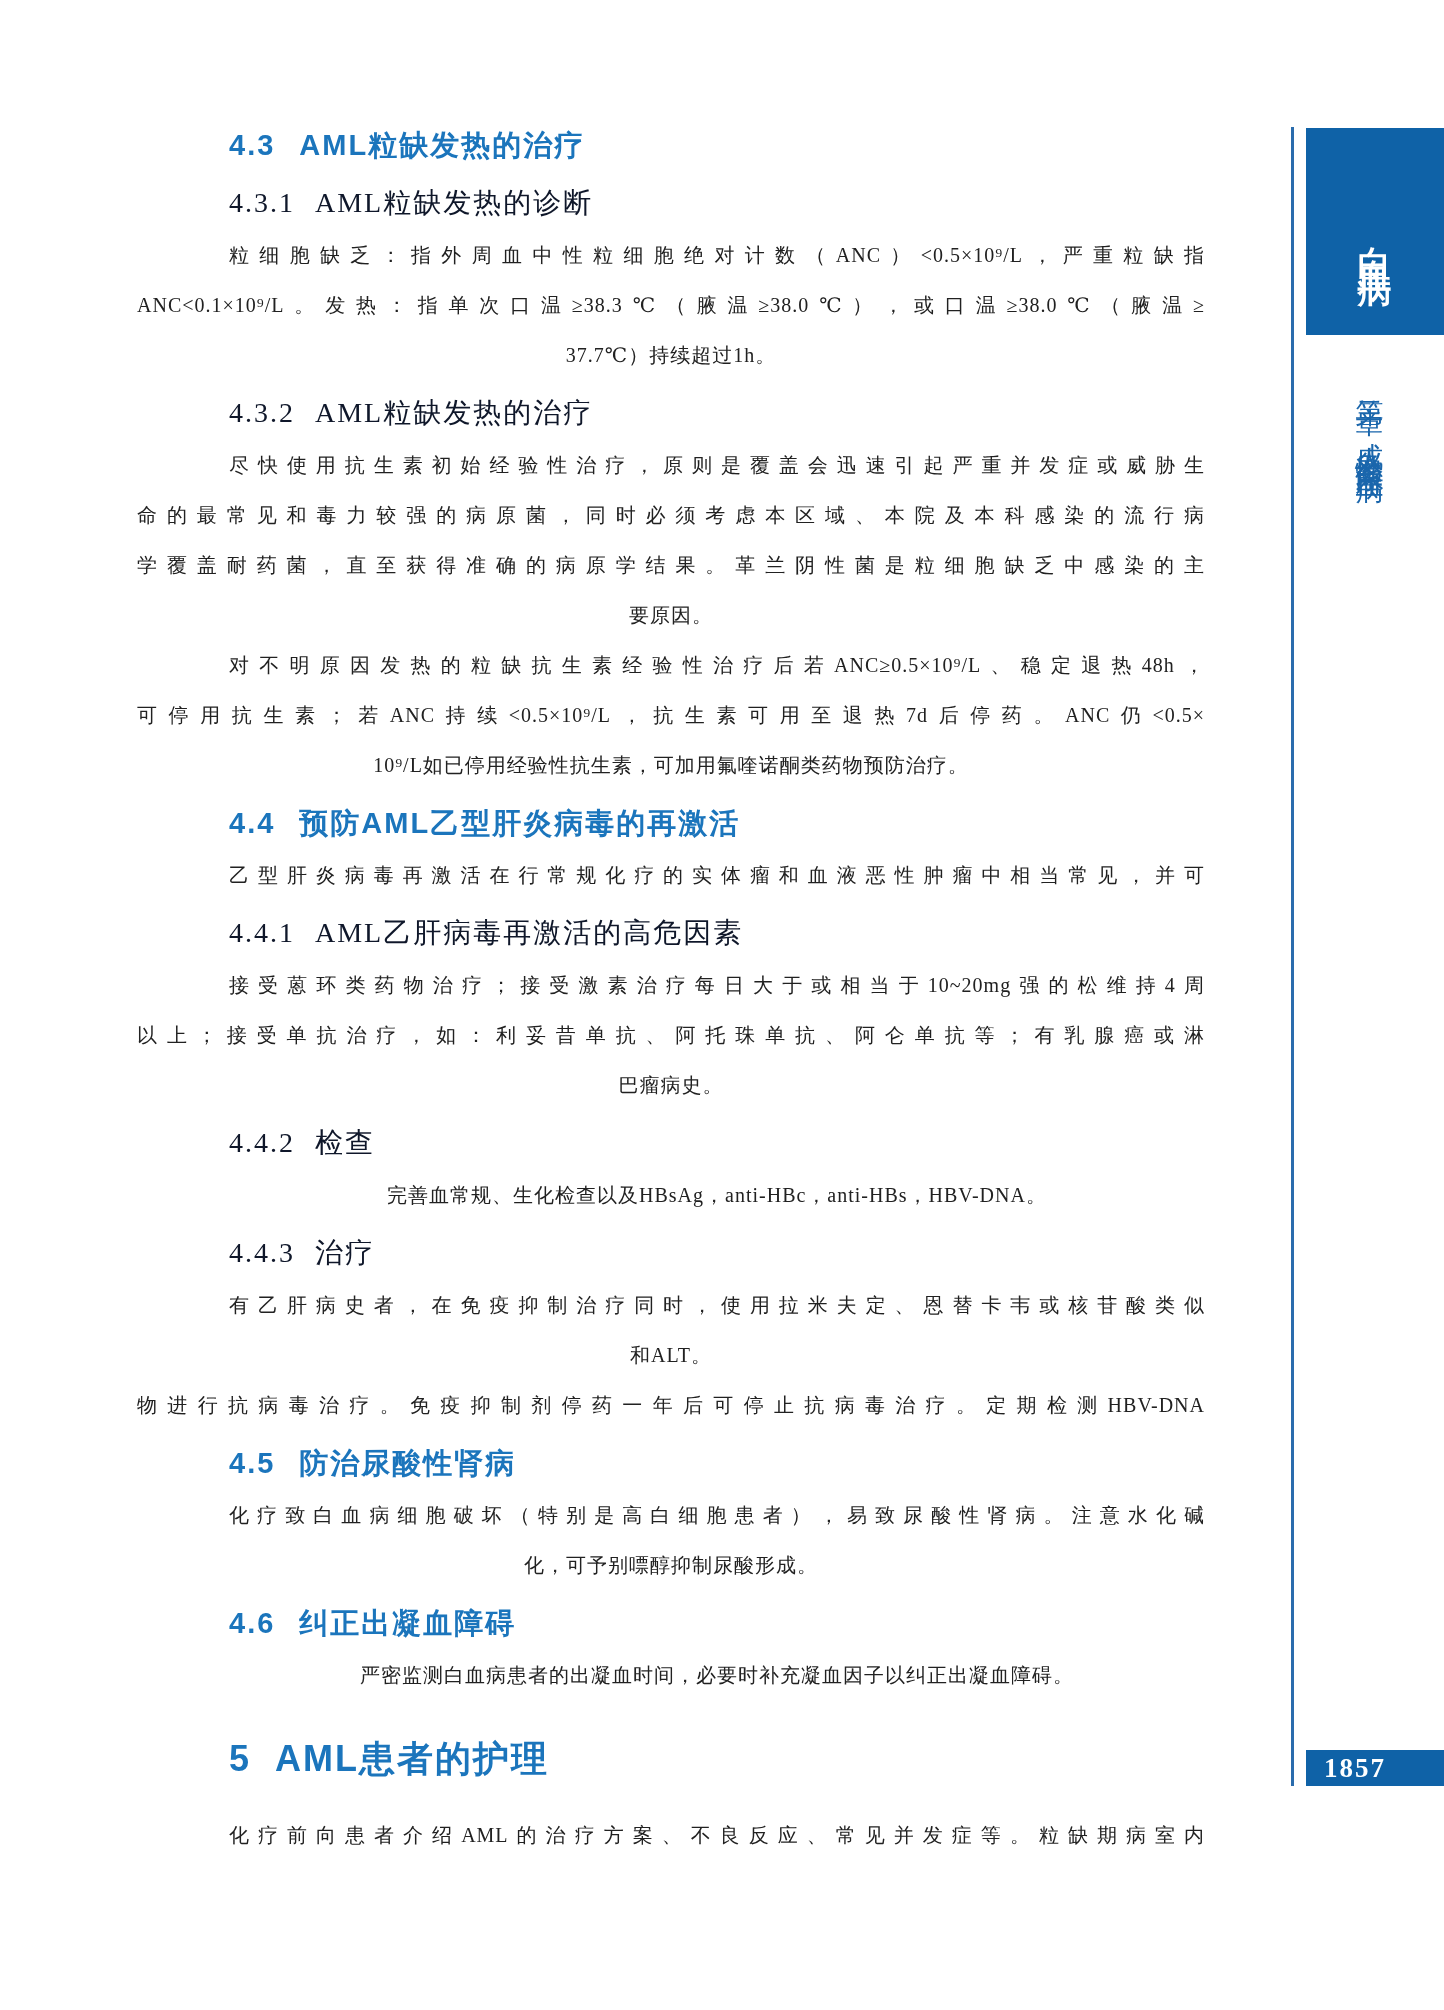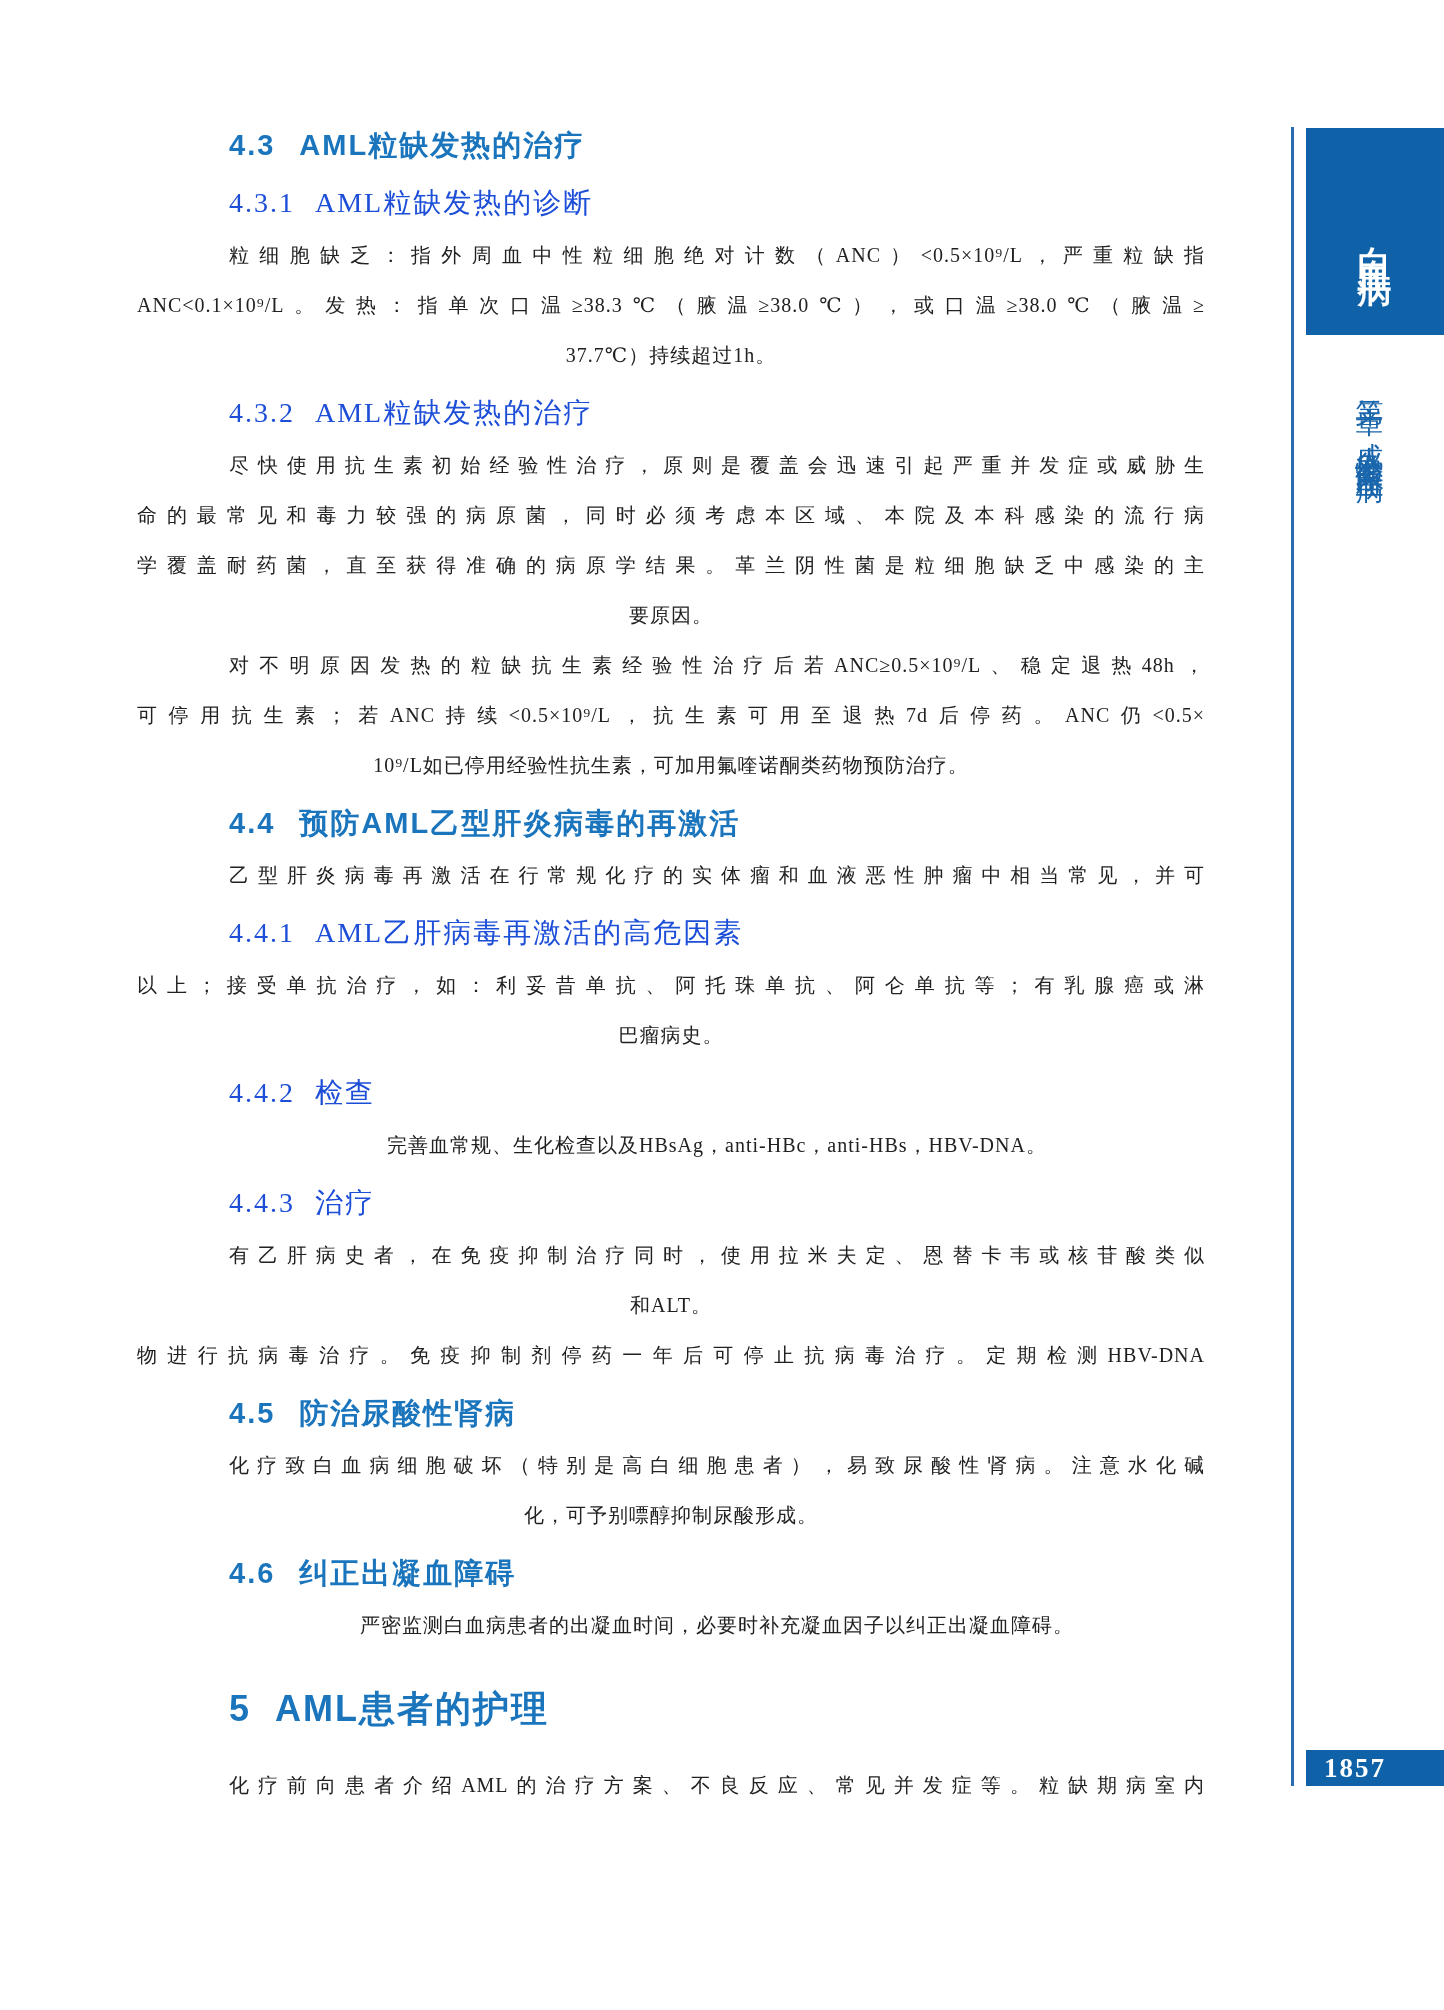--- a/index.html
+++ b/index.html
@@ -33,21 +33,21 @@
     font-family: "Liberation Sans", "DejaVu Sans", sans-serif;
     font-weight: 700;
     color: #1B75BC;
     padding-left: 92px;
     letter-spacing: 2px;
   }
   .blk-h2 { font-size: 29px; margin: 8px 0 2px 0; }
   .blk-h1 { font-size: 36px; margin: 34px 0 26px 0; }
   .blk-h3 {
     font-family: "Liberation Serif", "DejaVu Serif", serif;
-    color: #1d4ed8;
+    color: #0f172a;
     font-size: 28px;
     padding-left: 92px;
     margin: 8px 0 2px 0;
     letter-spacing: 2px;
   }
   .blk .num { margin-right: 24px; margin-top: 40px; }
   .blk-h3 .num { margin-right: 20px; }
 
   
   .sidebar-rule {
@@ -113,20 +113,21 @@
     <div class="blk blk-first">尽快使用抗生素初始经验性治疗，原则是覆盖会迅速引起严重并发症或威胁生</div>
     <div class="blk blk-mid">命的最常见和毒力较强的病原菌，同时必须考虑本区域、本院及本科感染的流行病</div>
     <div class="blk blk-mid">学覆盖耐药菌，直至获得准确的病原学结果。革兰阴性菌是粒细胞缺乏中感染的主</div>
     <div class="blk blk-last">要原因。</div>
     <div class="blk blk-first">对不明原因发热的粒缺抗生素经验性治疗后若ANC≥0.5×10⁹/L、稳定退热48h，</div>
     <div class="blk blk-mid">可停用抗生素；若ANC持续&lt;0.5×10⁹/L，抗生素可用至退热7d后停药。ANC仍&lt;0.5×</div>
     <div class="blk blk-last">10⁹/L如已停用经验性抗生素，可加用氟喹诺酮类药物预防治疗。</div>
     <div class="blk blk-h2"><span class="num">4.4</span><span>预防AML乙型肝炎病毒的再激活</span></div>
     <div class="blk blk-first">乙型肝炎病毒再激活在行常规化疗的实体瘤和血液恶性肿瘤中相当常见，并可</div>
     <div class="blk blk-h3"><span class="num">4.4.1</span><span>AML乙肝病毒再激活的高危因素</span></div>
+    <div class="blk blk-first">接受蒽环类药物治疗；接受激素治疗每日大于或相当于10~20mg强的松维持4周</div>
     <div class="blk blk-mid">以上；接受单抗治疗，如：利妥昔单抗、阿托珠单抗、阿仑单抗等；有乳腺癌或淋</div>
     <div class="blk blk-last">巴瘤病史。</div>
     <div class="blk blk-h3"><span class="num">4.4.2</span><span>检查</span></div>
     <div class="blk blk-only">完善血常规、生化检查以及HBsAg，anti-HBc，anti-HBs，HBV-DNA。</div>
     <div class="blk blk-h3"><span class="num">4.4.3</span><span>治疗</span></div>
     <div class="blk blk-first">有乙肝病史者，在免疫抑制治疗同时，使用拉米夫定、恩替卡韦或核苷酸类似</div>
     <div class="blk blk-last">和ALT。</div>
     <div class="blk blk-mid">物进行抗病毒治疗。免疫抑制剂停药一年后可停止抗病毒治疗。定期检测HBV-DNA</div>
     <div class="blk blk-h2"><span class="num">4.5</span><span>防治尿酸性肾病</span></div>
     <div class="blk blk-first">化疗致白血病细胞破坏（特别是高白细胞患者），易致尿酸性肾病。注意水化碱</div>

